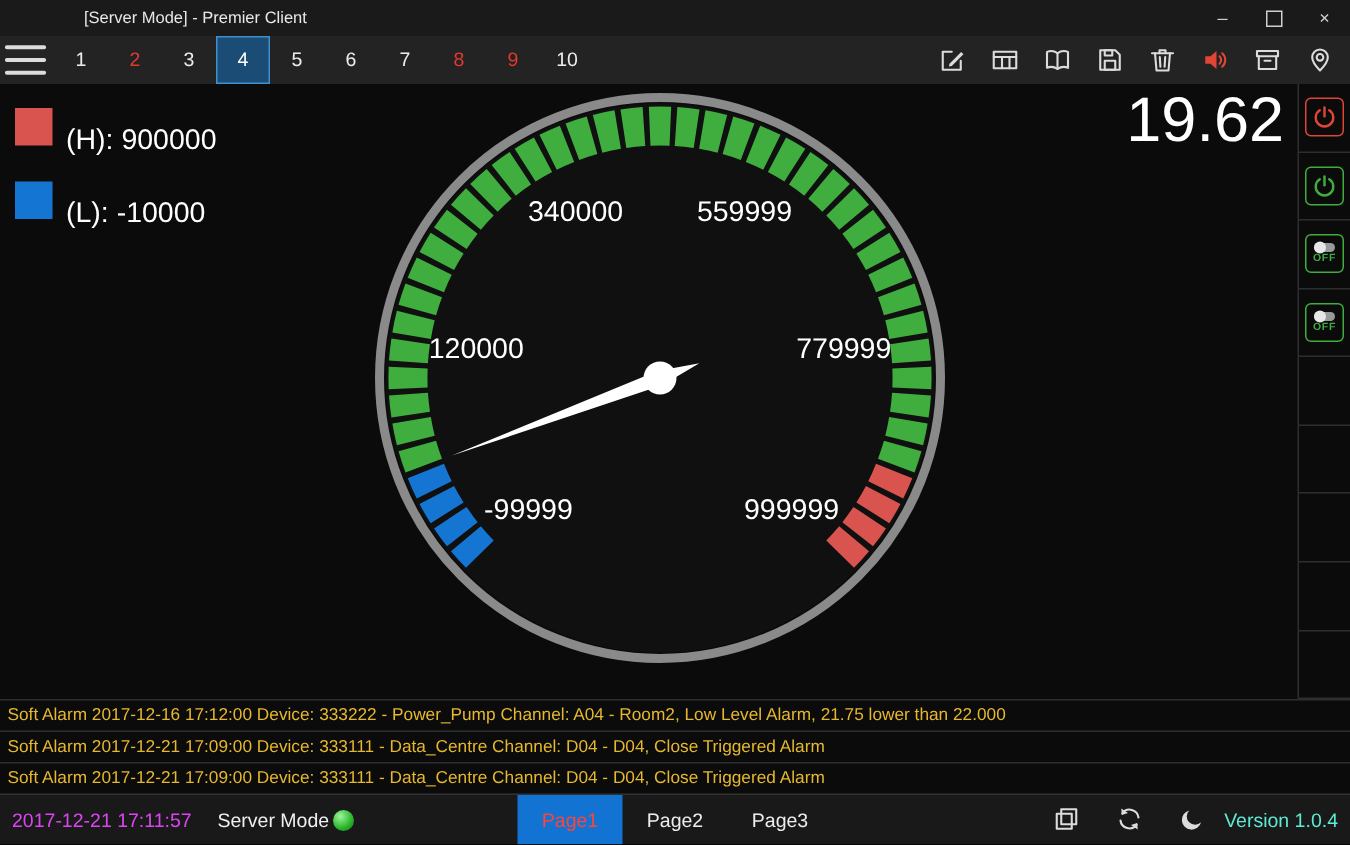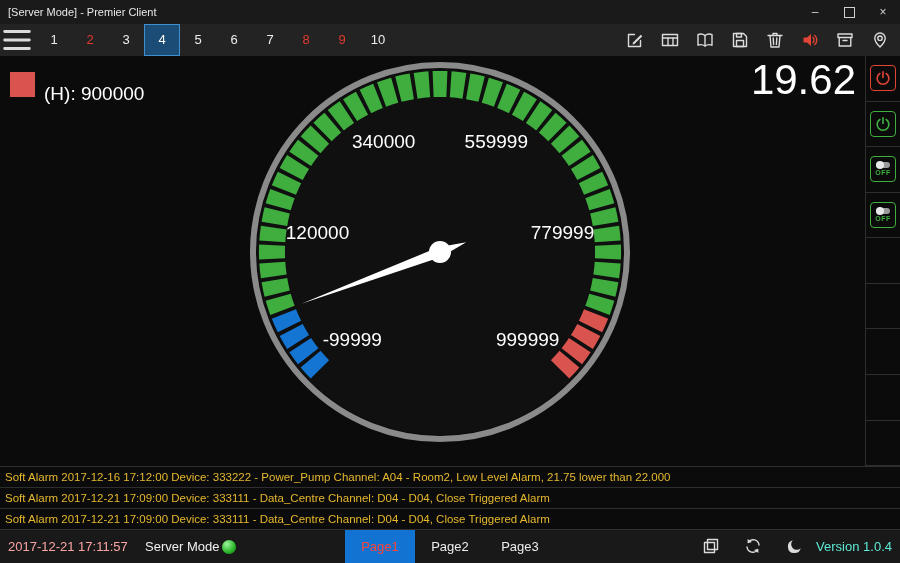--- a/index.html
+++ b/index.html
@@ -1,19 +1,19 @@
 <!DOCTYPE html>
 <html><head>
 <meta charset="utf-8">
 <style>
   html,body{margin:0;padding:0;background:#000;}
   .app{position:relative;width:900px;height:563px;background:#0b0b0b;overflow:hidden;
        font-family:"Liberation Sans",sans-serif;color:#e8e8e8;cursor:default;}
   
-  .titlebar{position:absolute;top:0;left:0;right:0;height:24px;background:#1a1a1a;display:flex;align-items:center;}
+  .titlebar{position:absolute;top:0;left:0;right:0;height:24px;background:#1a1a1a;display:flex;align-items:center;padding-left:48px;}
   .titlebar-title{flex:1;font-size:11px;color:#e8e8e8;padding-left:8px;}
   .win-btn{width:34px;height:24px;display:flex;align-items:center;justify-content:center;color:#cfcfcf;font-size:12px;cursor:pointer;}
   .max-box{width:9px;height:9px;border:1px solid #cfcfcf;display:inline-block;}
   
   .toolbar{position:absolute;top:24px;left:0;right:0;height:32px;background:#232323;display:flex;align-items:center;}
   .hamburger{width:34px;height:32px;display:flex;align-items:center;justify-content:center;cursor:pointer;}
   .tabs{display:flex;margin-left:2px;}
   .tab{width:36px;height:32px;line-height:32px;text-align:center;font-size:13px;color:#ededed;cursor:pointer;box-sizing:border-box;}
   .tab.alarm{color:#e0392e;}
   .tab.selected{background:#1b4c75;border:1px solid #4090d0;line-height:30px;color:#fff;}
@@ -46,21 +46,21 @@
   .side-btn svg{width:18px;height:18px;}
   .tgl-track{width:14px;height:6px;background:#9a9a9a;border-radius:3px;position:relative;margin-bottom:1px;}
   .tgl-knob{position:absolute;left:0;top:-1px;width:8px;height:8px;border-radius:50%;background:#e8e8e8;}
   .tgl-label{font-size:7px;font-weight:bold;letter-spacing:0.5px;}
   
   .alarm-list{position:absolute;top:466px;left:0;right:0;height:63px;}
   .alarm-row{height:20px;line-height:20px;border-top:1px solid #2e2e2e;font-size:11.5px;padding-left:5px;
              white-space:nowrap;overflow:hidden;cursor:pointer;}
   
   .statusbar{position:absolute;top:529px;left:0;right:0;height:34px;background:#191919;border-top:1px solid #303030;box-sizing:border-box;}
-  .sb-time{position:absolute;left:8px;line-height:33px;font-size:13px;color:#fca5a5;}
+  .sb-time{position:absolute;left:8px;line-height:33px;font-size:13px;color:#d946ef;}
   .sb-mode{position:absolute;left:145px;line-height:33px;font-size:13px;color:#f0f0f0;}
   .sb-dot{position:absolute;left:222px;top:10px;width:14px;height:14px;border-radius:50%;
           background:radial-gradient(circle at 35% 30%, #9cf59c, #28b428 60%, #157a15);}
   .sb-pages{position:absolute;left:345px;top:0;display:flex;height:44px;}
   .sb-page{width:70px;height:33px;line-height:33px;text-align:center;font-size:13px;color:#ededed;cursor:pointer;}
   .sb-page.selected{background:#1273d2;color:#ff4438;}
   .sb-icons{position:absolute;right:95px;top:6px;display:flex;gap:22px;align-items:center;}
   .sb-version{position:absolute;right:8px;line-height:33px;font-size:13px;color:#5eead4;}
 </style>
 </head>
@@ -212,20 +212,24 @@
           <text x="562.5" y="182.6" text-anchor="middle" fill="#ffffff" font-size="19" font-family="Liberation Sans, sans-serif">779999</text>
           <text x="527.7" y="289.7" text-anchor="middle" fill="#ffffff" font-size="19" font-family="Liberation Sans, sans-serif">999999</text>
           <polygon points="301.3272752054904,247.7095290837792 441.7469435501277,200.68488935116585 466.23538036652883,186.217116119285 438.2530564498723,191.31511064883415" fill="#ffffff"></polygon>
           <circle cx="440" cy="196" r="11" fill="#ffffff"></circle>
         </svg>
       <div class="legend">
         <div class="legend-row">
           <span class="swatch high"></span>
           <span class="legend-label">(H): 900000</span>
         </div>
+        <div class="legend-row">
+          <span class="swatch low"></span>
+          <span class="legend-label">(L): -10000</span>
+        </div>
       </div>
       <div class="big-value">19.62</div>
     </div>
     <div class="sidebar">
         <div class="cell">
           <div class="side-btn" style="border-color: rgb(224, 69, 53); color: rgb(224, 69, 53);">
             <svg viewBox="0 0 20 20">
               <line x1="10" y1="3" x2="10" y2="9.5" stroke="currentColor" stroke-width="1.8" stroke-linecap="round"></line>
               <path d="M6.5 5 A6.5 6.5 0 1 0 13.5 5" fill="none" stroke="currentColor" stroke-width="1.8" stroke-linecap="round"></path>
             </svg>

